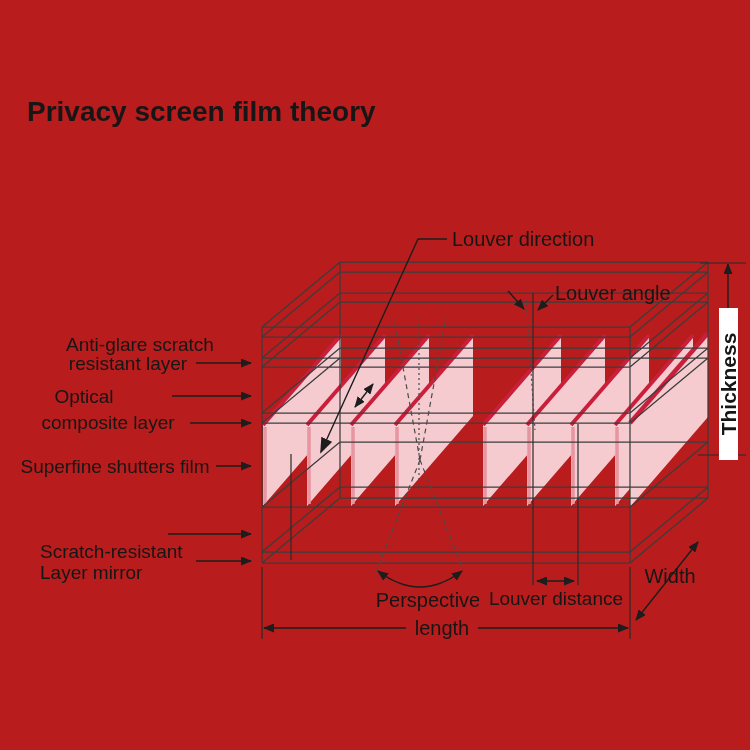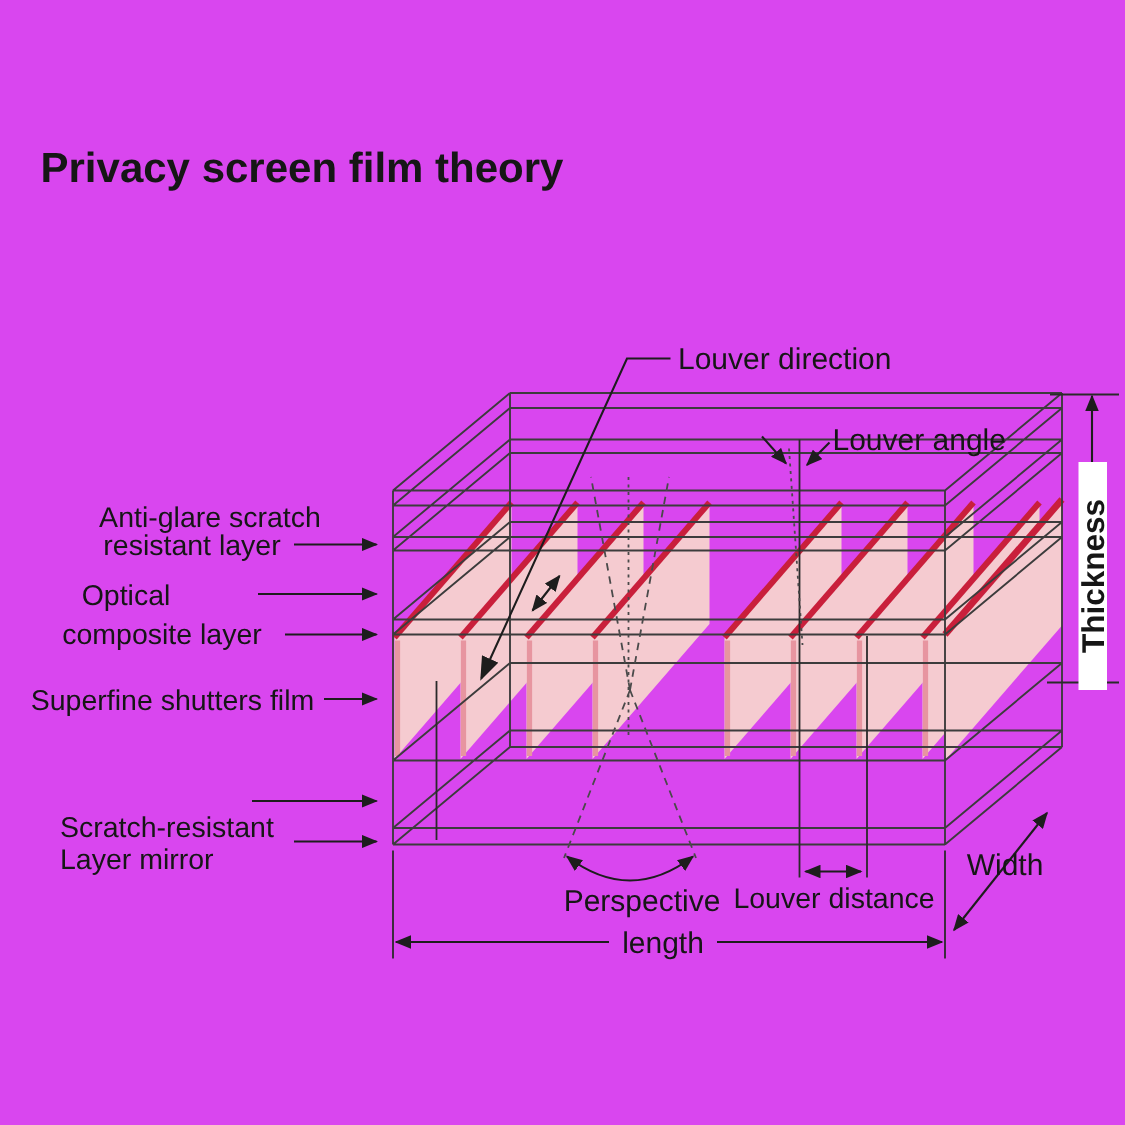--- a/index.html
+++ b/index.html
@@ -1,16 +1,16 @@
 <!DOCTYPE html>
 <html><head>
 <meta charset="utf-8">
 <style>
   html,body{margin:0;padding:0;background:#ffffff;}
-  .stage{position:relative;width:750px;height:750px;background:#d946ef;overflow:hidden;}
+  .stage{position:relative;width:750px;height:750px;background:#b91c1c;overflow:hidden;}
   svg{position:absolute;left:0;top:0;}
   text{font-family:"Liberation Sans","DejaVu Sans",sans-serif;fill:#161616;}
   .ln{stroke:#3c3c3c;stroke-width:1.25;fill:none;}
   .ann{stroke:#1d1d1d;stroke-width:1.4;fill:none;}
   .thin{stroke:#2a2a2a;stroke-width:1.2;fill:none;}
   .dash{stroke:#4a4a4a;stroke-width:1.2;fill:none;stroke-dasharray:5 4;}
   .dot{stroke:#4a4a4a;stroke-width:1.2;fill:none;stroke-dasharray:2 3;}
   .lbl{font-size:19px;}
   .lblc{font-size:20px;}
 </style>

